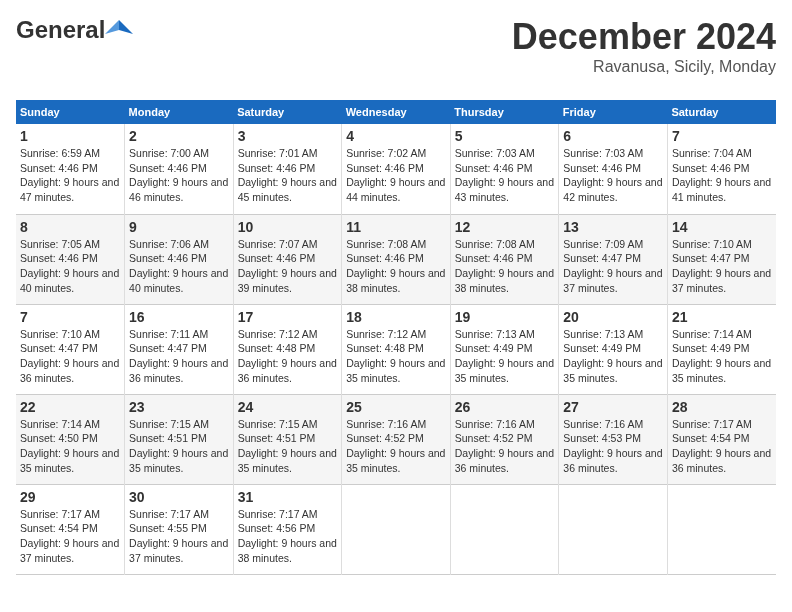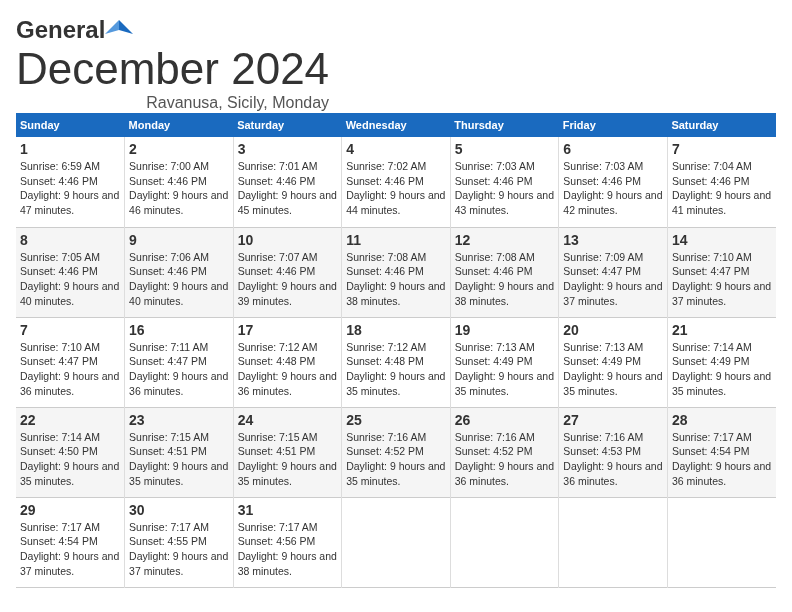--- a/index.html
+++ b/index.html
@@ -7,34 +7,33 @@
       font-family: Arial, sans-serif;
       background: #fff;
       width: 792px;
       min-height: 612px;
       padding: 16px;
     }
     .header {
       display: flex;
       justify-content: space-between;
       align-items: flex-start;
-      margin-bottom: 1px;
-      flex-direction: column;
+      margin-bottom: 24px;
     }
     .logo {
       display: flex;
       flex-direction: column;
       align-items: flex-start;
     }
     .title-block {
       text-align: right;
     }
     .month-title {
-      font-size: 44px;
-      font-weight: normal;
+      font-size: 36px;
+      font-weight: bold;
       color: #333;
     }
     .location {
       font-size: 16px;
       color: #555;
     }
     table {
       width: 100%;
       border-collapse: collapse;
       font-size: 11px;

